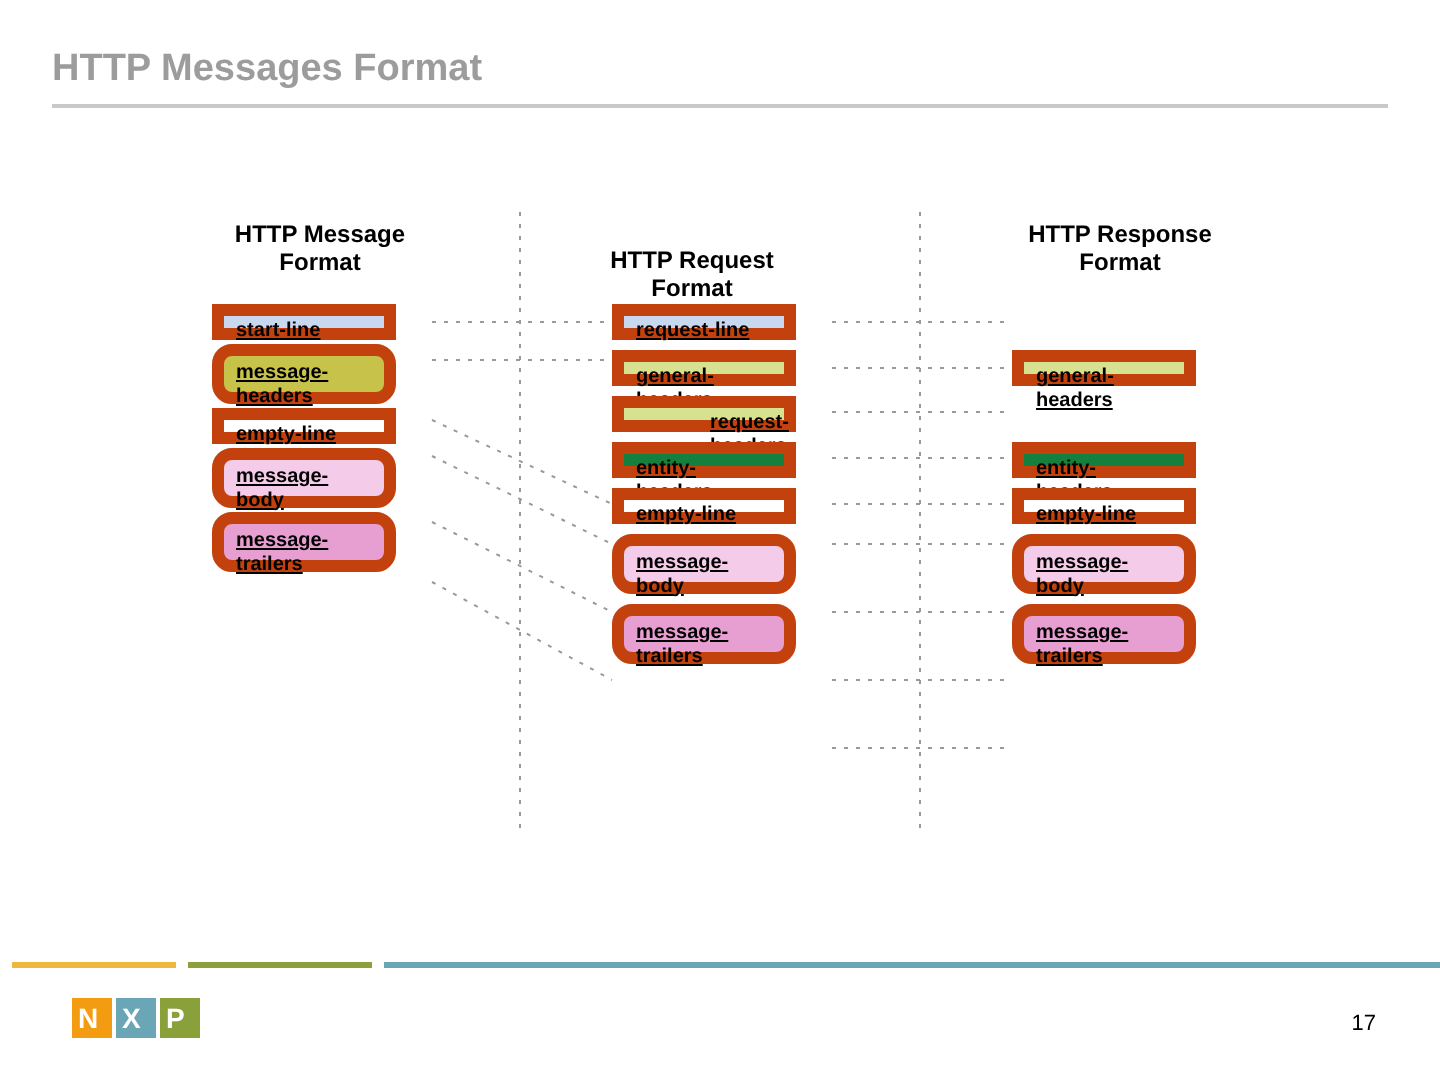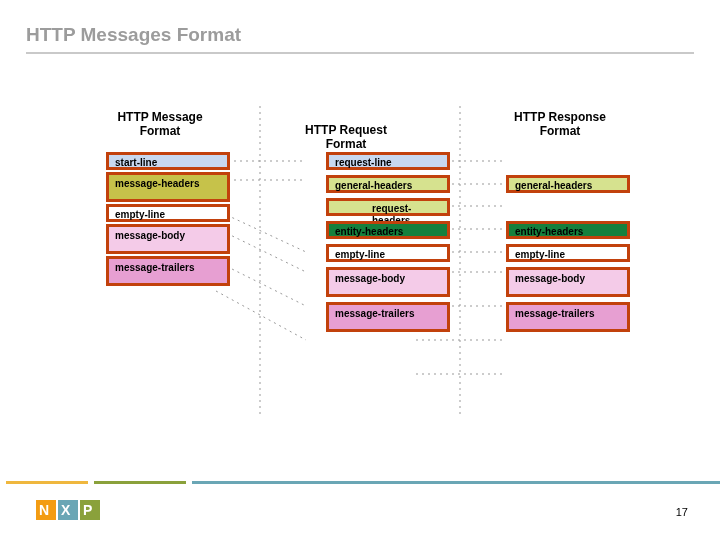--- a/index.html
+++ b/index.html
@@ -51,43 +51,44 @@
     font-weight: bold;
     color: #000;
     line-height: 1.2;
   }
   .hdr1 { top: 4px; left: 0; width: 140px; }
   .hdr2 { top: 4px; left: 186px; width: 140px; margin-top: 13px; }
   .hdr3 { top: 4px; left: 400px; width: 140px; }
 
   .cell {
     position: absolute;
-    width: 124px;
-    border: 3px solid #c2410c;
+    width: 92px;
+    border: 6px solid #c2410c;
     font-size: 10px;
     font-weight: bold;
     padding: 3px 6px;
     line-height: 1.15;
     color: #000;
-  }
-  .tall { height: 30px; }
+    text-decoration: underline;
+  }
+  .tall { height: 30px; border-radius: 10px; }
   .short { height: 18px; padding-top: 2px; }
 
   
   .c-blue     { background: #c8d8ef; }
   .c-olive    { background: #c6c24a; }
   .c-white    { background: #ffffff; }
   .c-pink     { background: #f4cbe8; }
   .c-magenta  { background: #e79fd2; }
   .c-greenish { background: #d6e28f; }
   .c-yellow   { background: #15803d; }
 
   
   .col1 { left: 16px; }
-  .col2 { left: 216px; margin-left: 20px; }
+  .col2 { left: 216px; }
   .col3 { left: 416px; }
 
   
   .footer-bars {
     position: absolute;
     bottom: 54px;
     left: 0;
     width: 720px;
     height: 8px;
     display: flex;

